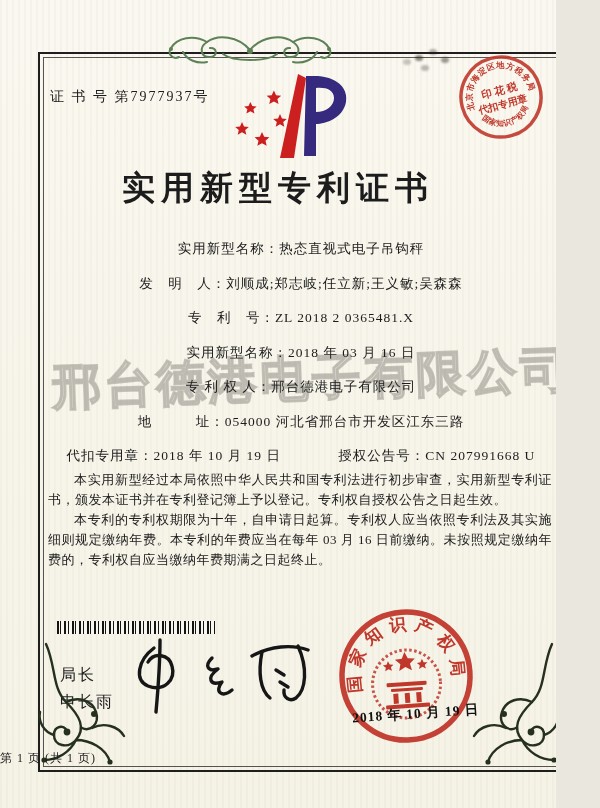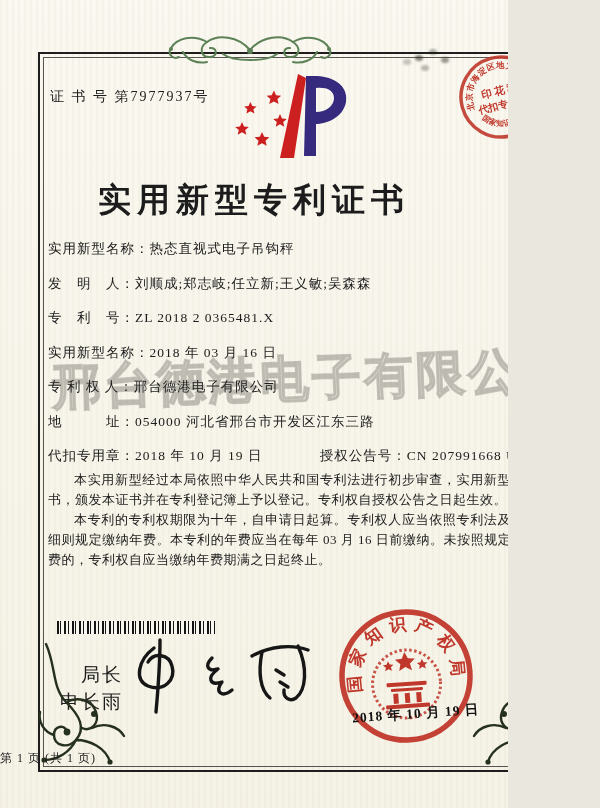--- a/index.html
+++ b/index.html
@@ -1,51 +1,51 @@
 <!DOCTYPE html>
 <html><head>
 <meta charset="utf-8">
 <style>
   html,body{margin:0;padding:0;background:#e9e7de;}
   .page{
-    position:relative;width:508px;height:808px;overflow:hidden;
+    position:relative;width:556px;height:808px;overflow:hidden;
     background:
       repeating-linear-gradient(90deg, rgba(210,205,185,.12) 0 2px, rgba(255,255,255,0) 2px 6px),
       linear-gradient(180deg,#faf8f0 0%,#f7f5ea 55%,#f5f2e6 100%);
     font-family:"Liberation Serif","DejaVu Serif",serif;
     color:#1c1c1c;
   }
   
   .frame-outer{position:absolute;left:38px;top:52px;width:522px;height:716px;border:2px solid #1e1e1e;}
   .frame-inner{position:absolute;left:3px;top:3px;right:3px;bottom:3px;border:1px solid #55544e;}
   .cert-no{position:absolute;left:50px;top:88px;font-size:14px;letter-spacing:2px;}
   .title{position:absolute;left:0;top:166px;width:100%;text-align:center;
-    font-size:33px;font-weight:bold;letter-spacing:6px;margin-top:12px;}
+    font-size:33px;font-weight:bold;letter-spacing:6px;}
   
   .watermark{
     position:absolute;left:52px;top:346px;width:520px;text-align:left;white-space:nowrap;
     font-size:49px;font-weight:bold;letter-spacing:3px;
     color:rgba(150,148,140,0.18);
     -webkit-text-stroke:1.5px rgba(140,138,130,0.45);
     transform:rotate(-2deg);pointer-events:none;
   }
   
-  .fields{position:absolute;left:48px;top:240px;width:506px;font-size:13.5px;}
+  .fields{position:absolute;left:48px;top:240px;width:506px;font-size:13.5px;text-align:center;}
   .frow{height:21px;margin-bottom:13.5px;white-space:nowrap;}
   .frow .lab{letter-spacing:1px;}
   .frow .val{letter-spacing:1px;}
   .frow-split .pair2{display:inline-block;margin-left:54px;}
   
   .paras{position:absolute;left:48px;top:470px;width:504px;font-size:13px;line-height:20px;
     text-align:justify;letter-spacing:.5px;}
   .paras p{margin:0;text-indent:2em;}
   
   .barcode{position:absolute;left:57px;top:621px;width:158px;height:13px;
     background:repeating-linear-gradient(90deg,#141414 0 2px,#f8f6ee 2px 3px,#141414 3px 4px,#f8f6ee 4px 7px,#141414 7px 9px,#f8f6ee 9px 11px,#141414 11px 12px,#f8f6ee 12px 15px);}
-  .officer{position:absolute;left:60px;top:661px;font-size:19px;line-height:27px;letter-spacing:2px;text-align:right;}
+  .officer{position:absolute;left:60px;top:661px;font-size:16px;line-height:27px;letter-spacing:2px;}
   .signature{position:absolute;left:120px;top:628px;}
   .footer{position:absolute;left:0;top:750px;width:100%;text-align:left;font-size:12px;letter-spacing:1px;}
   
   .tax-seal{position:absolute;left:441px;top:37px;width:120px;height:120px;transform:rotate(-15deg);}
   .smudge{position:absolute;left:415px;top:55px;width:8px;height:6px;border-radius:50%;
     background:rgba(40,40,30,.55);filter:blur(1px);
     box-shadow:14px -6px 0 rgba(40,40,30,.35), 26px 2px 0 rgba(40,40,30,.45), 6px 10px 0 rgba(40,40,30,.3), -12px 4px 0 rgba(40,40,30,.25);}
   .main-seal{position:absolute;left:326px;top:596px;width:160px;height:160px;transform:rotate(-4deg);}
   .seal-date{position:absolute;left:352px;top:705px;font-size:13.5px;font-weight:bold;letter-spacing:1px;
     transform:rotate(-4deg);color:#111;}

